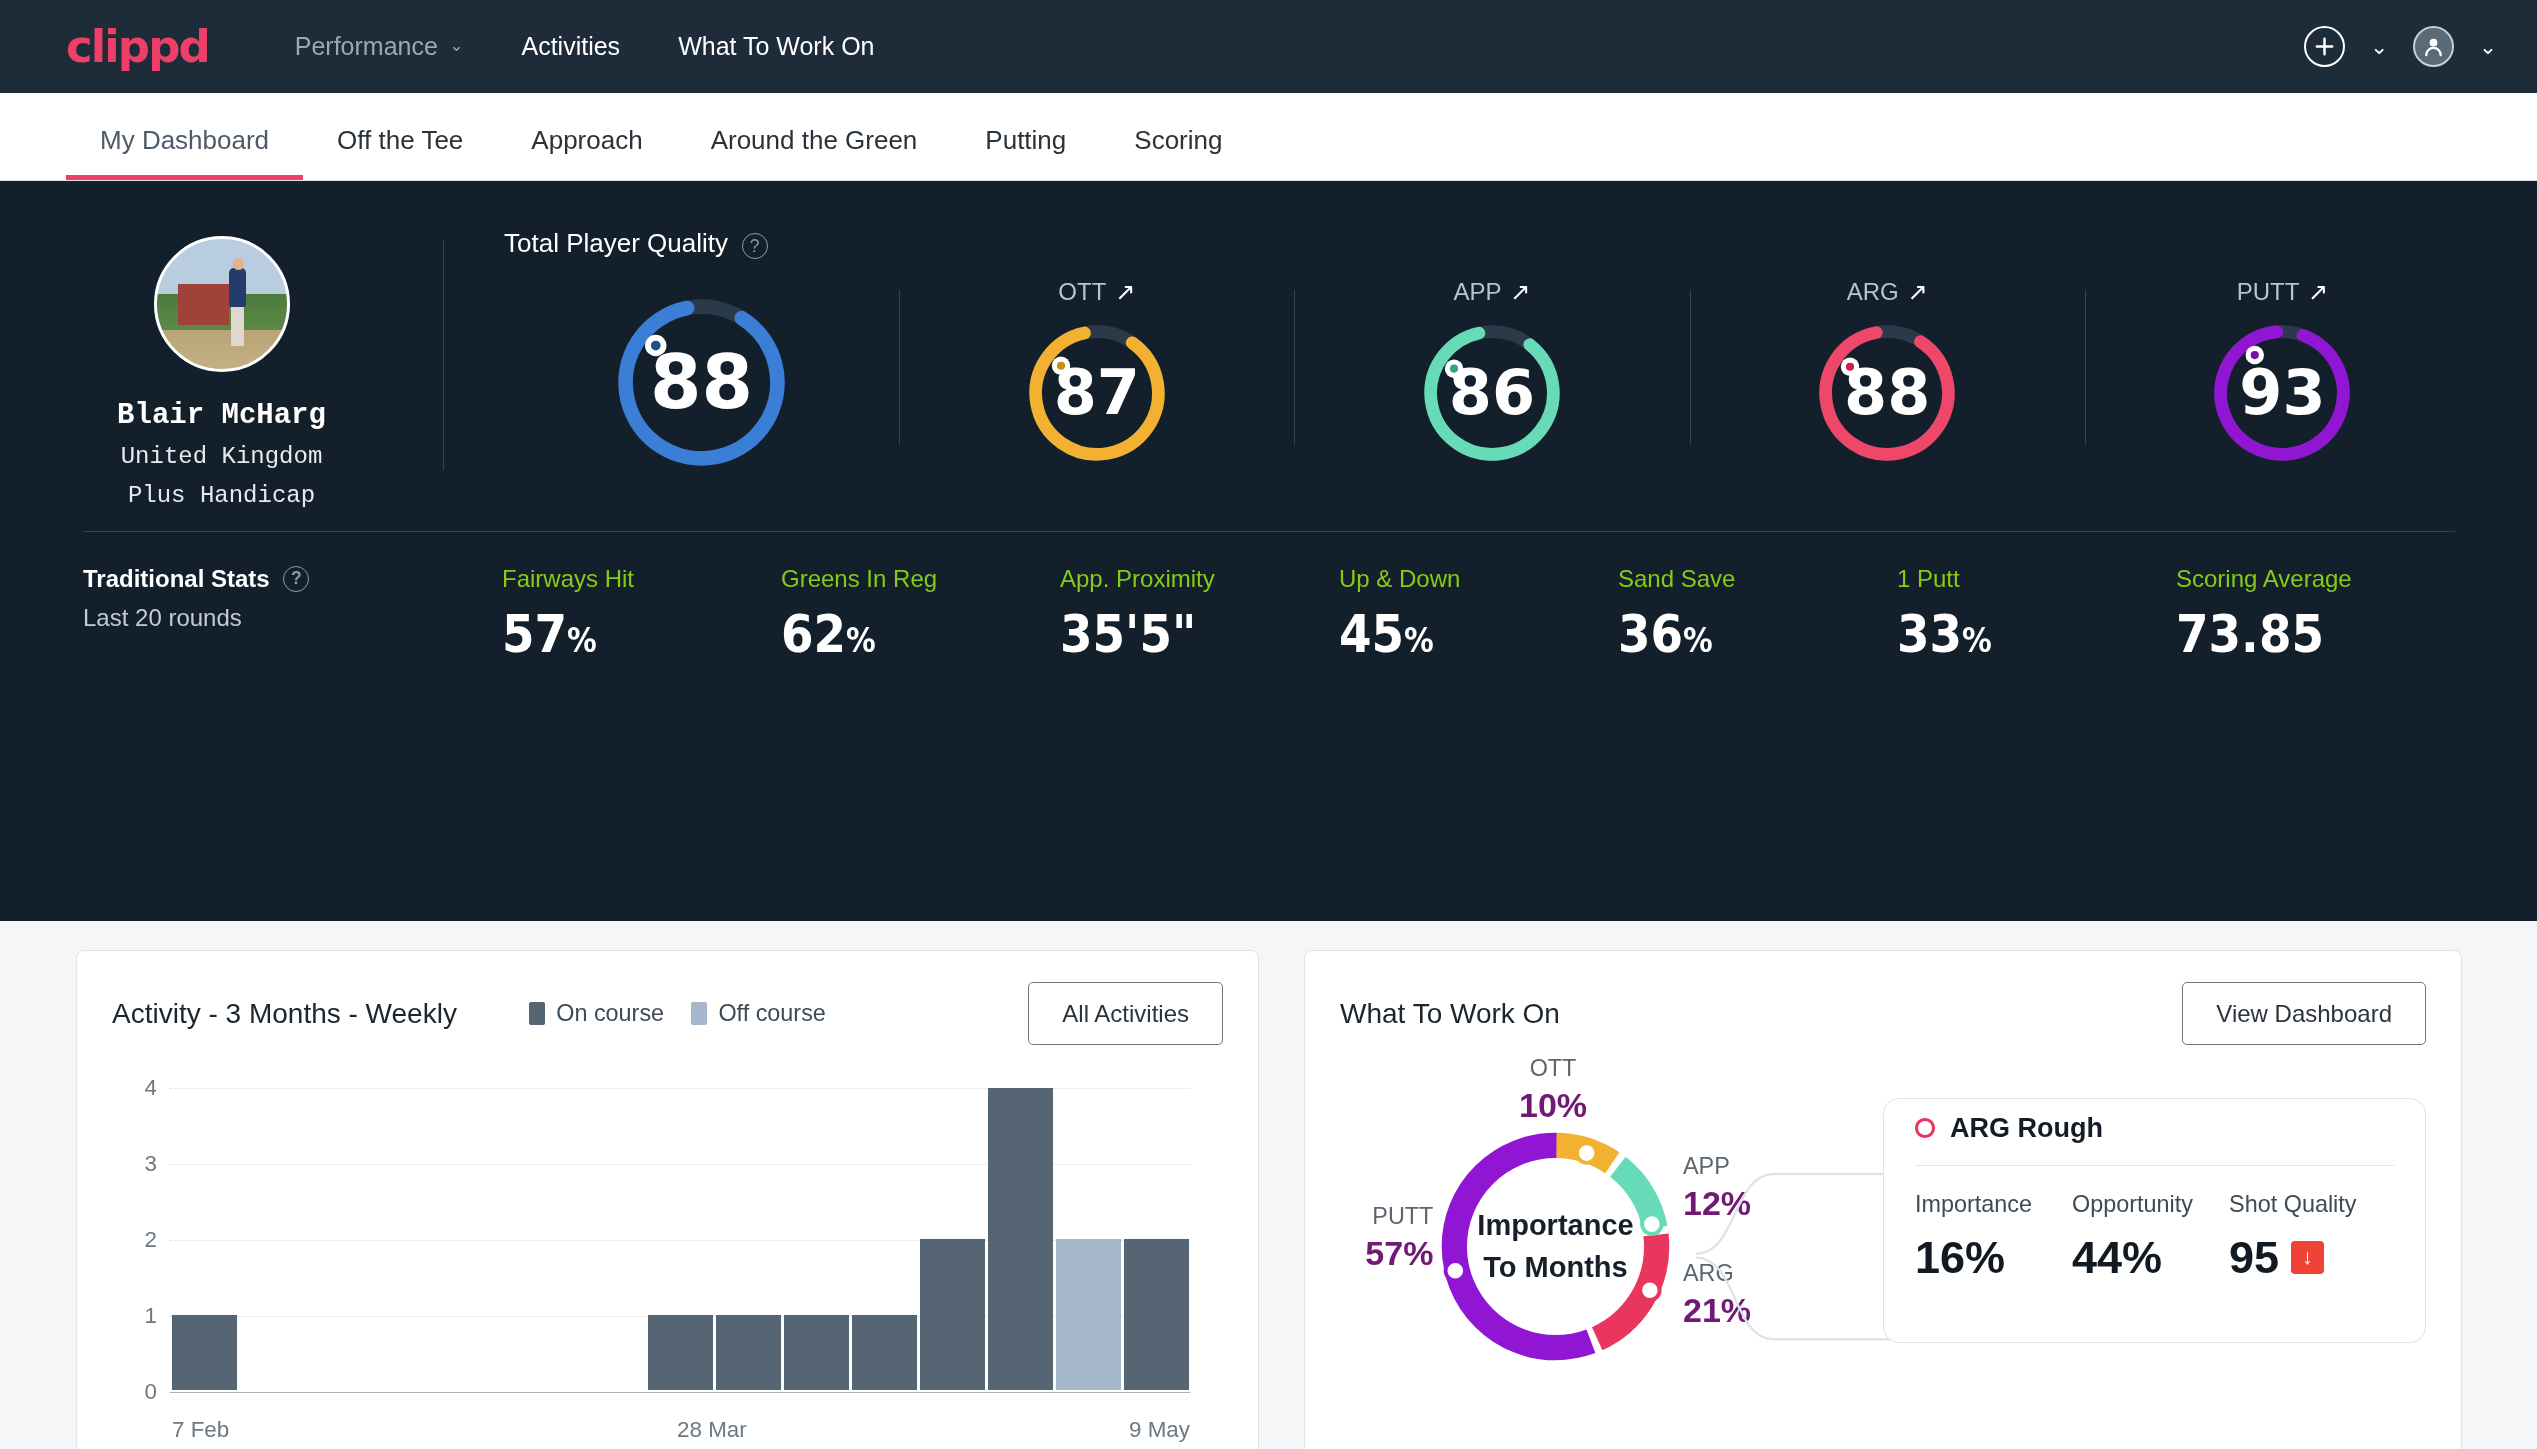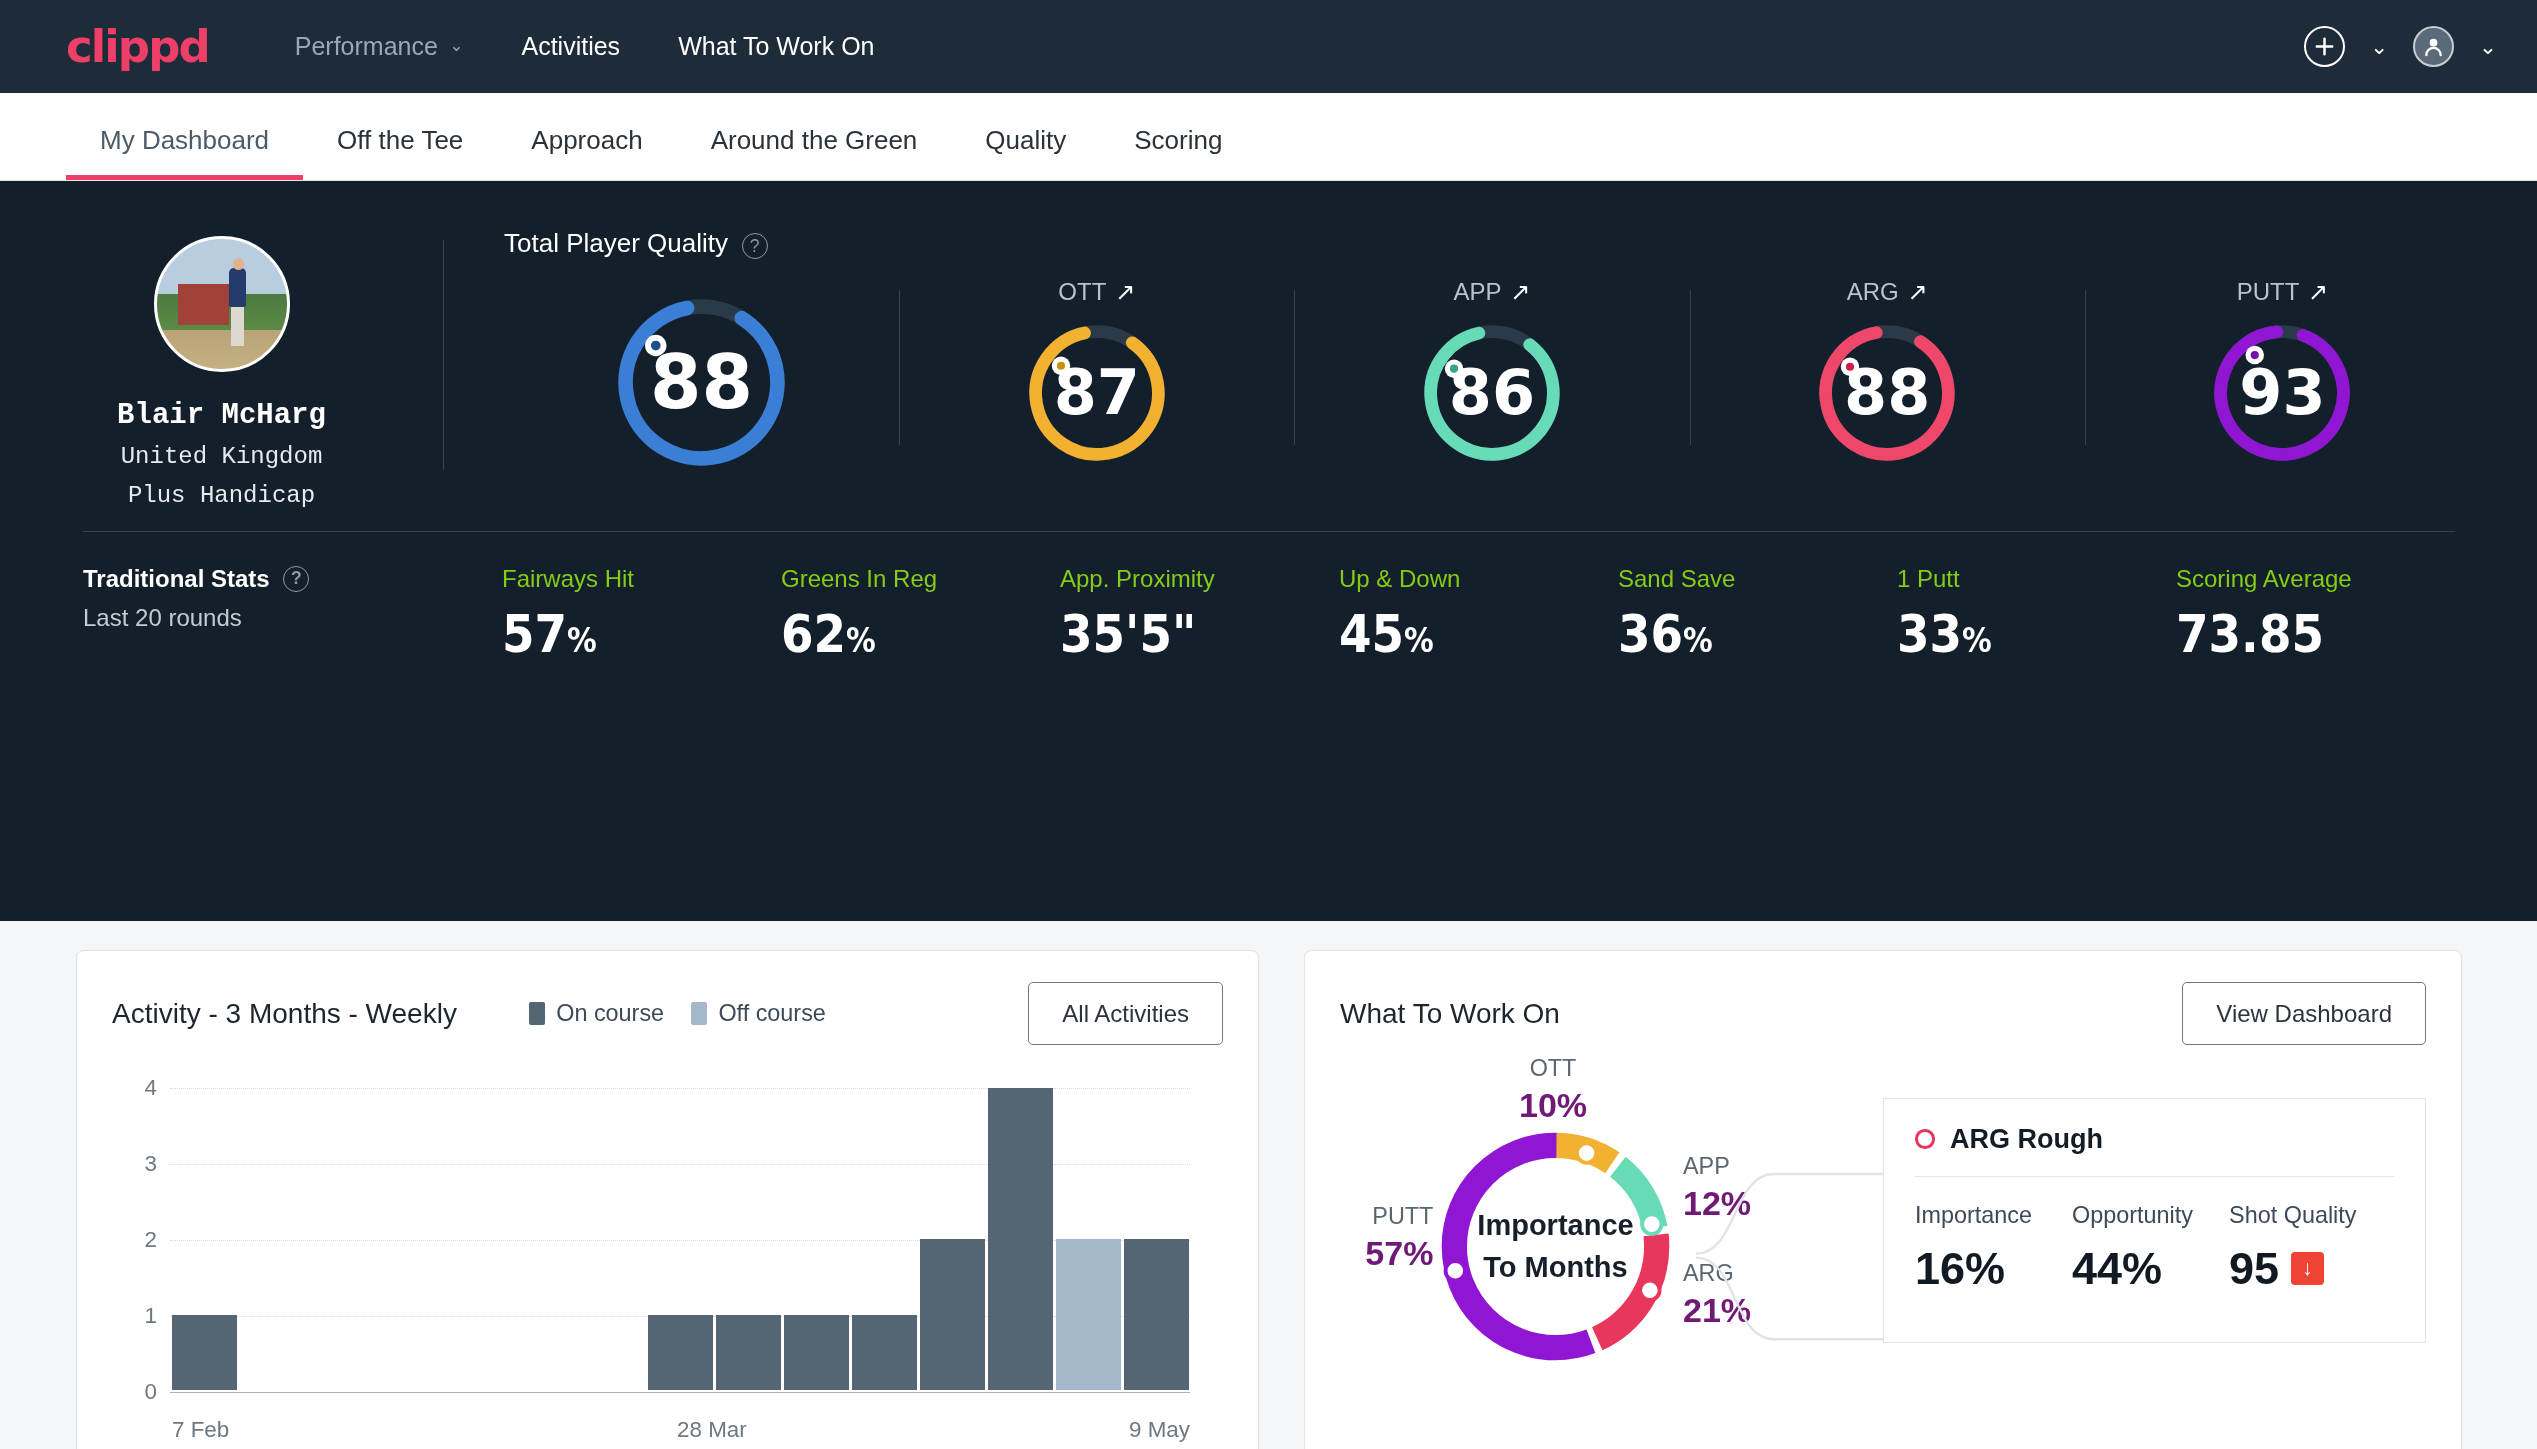--- a/index.html
+++ b/index.html
@@ -235,22 +235,22 @@
   }
   .dlabel { position: absolute; text-align: center; }
   .dlabel .nm { font-size: 23.4px; color: #5c6670; }
   .dlabel .pc { font-size: 34px; font-weight: bold; color: #701a75; margin-top: 3.9px; }
   .dlabel.left { text-align: right; }
   .dlabel.right { text-align: left; }
 
   .detail-card {
     position: absolute; right: 0; top: 35px;
     width: 543px; height: 245px;
-    border: 1px solid #dfe3e7; border-radius: 0;
-    background: #ffffff; padding: 25px 31px 0 31px;
+    border: 1px solid #dfe3e7; border-radius: 16px;
+    background: #ffffff; padding: 14px 31px 0 31px;
   }
   .detail-head { display: flex; align-items: center; gap: 15.6px; }
   .ring-dot {
     width: 19.5px; height: 19.5px; border-radius: 50%;
     border: 3.9px solid #e8365d;
   }
   .detail-title { font-size: 27px; font-weight: bold; color: #141c25; }
   .detail-rule { height: 1px; background: #e4e7ea; margin: 21.4px 0 0 0; }
   .detail-cols { display: flex; margin-top: 25px; }
   .detail-col { flex: 1; }
@@ -295,21 +295,21 @@
     </div>
     <div class="mini-caret">⌄</div>
   </div>
 </div>
 
 <div class="tabbar">
   <div class="tab active">My Dashboard</div>
   <div class="tab">Off the Tee</div>
   <div class="tab">Approach</div>
   <div class="tab">Around the Green</div>
-  <div class="tab">Quality</div>
+  <div class="tab">Putting</div>
   <div class="tab">Scoring</div>
 </div>
 
 <div class="hero">
   <div class="hero-top">
 
     <div class="player-col">
       <div class="avatar">
         <div class="bldg"></div>
         <div class="golfer-legs"></div>

